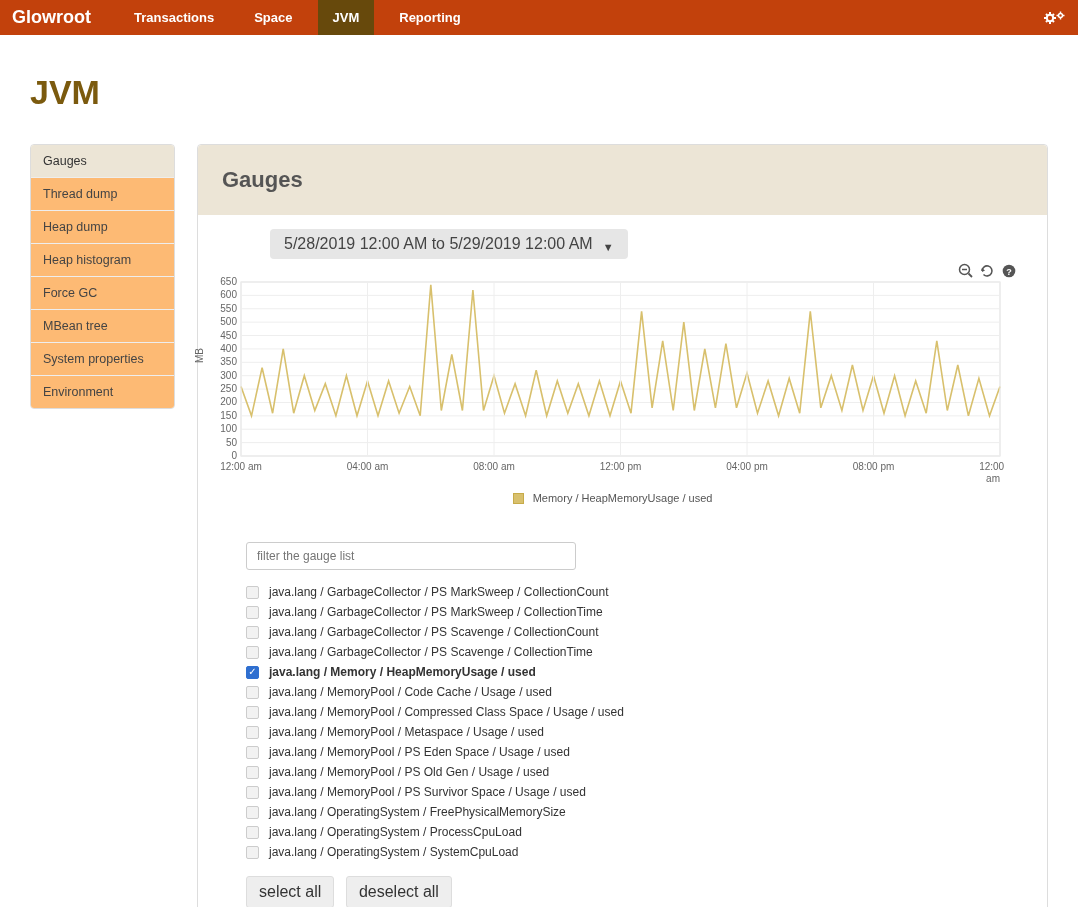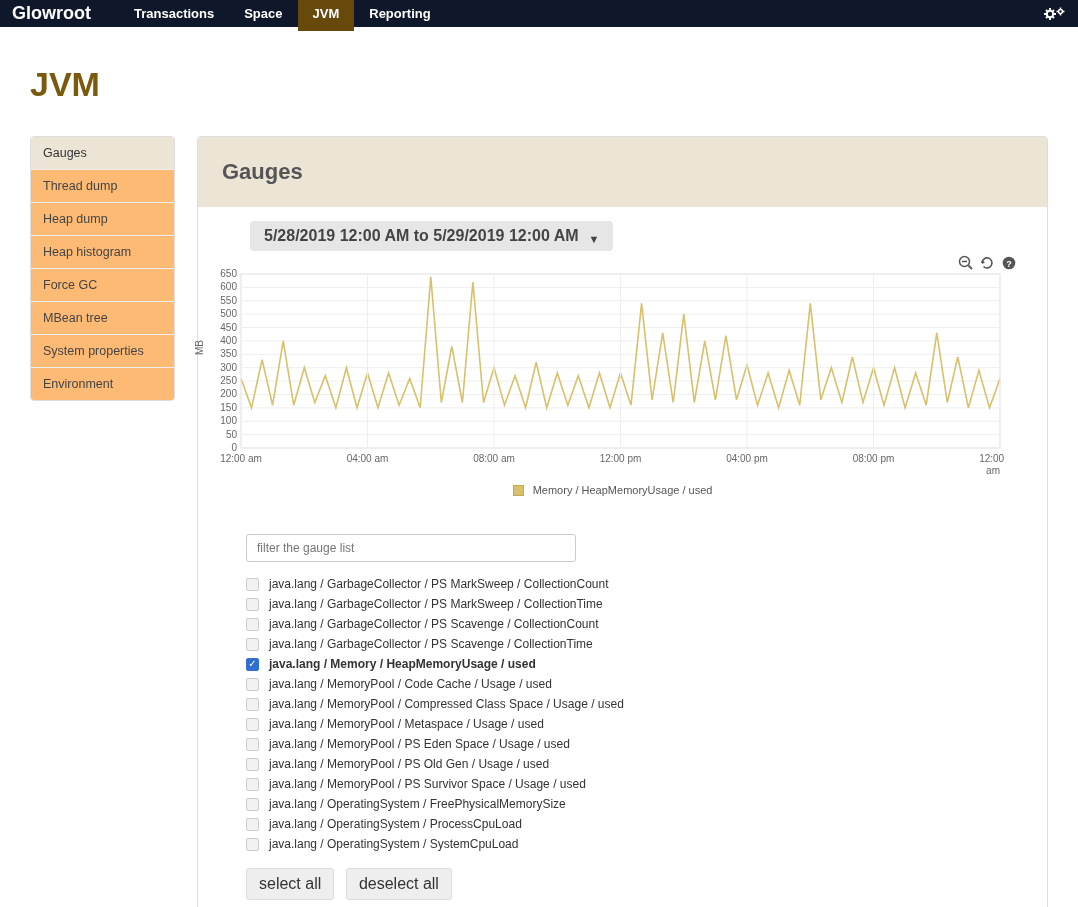--- a/index.html
+++ b/index.html
@@ -4,34 +4,34 @@
 <style>
   * { box-sizing: border-box; }
   body {
     margin: 0;
     font-family: "Helvetica Neue", Helvetica, Arial, sans-serif;
     font-size: 13px;
     color: #333;
     background: #fff;
   }
   .navbar {
-    background: #0f172a;
+    background: #c2410c;
     color: #fff;
     display: flex;
     align-items: center;
-    height: 27px;
+    height: 35px;
     padding: 0 12px;
   }
   .brand {
     font-weight: 700;
     font-size: 18px;
     margin-right: 28px;
     color: #fff;
   }
-  .nav-links { display: flex; align-items: center; }
+  .nav-links { display: flex; align-items: center; gap: 10px; }
   .nav-link {
     color: #fff;
     padding: 0 15px;
     line-height: 35px;
     font-size: 13px;
     font-weight: 600;
     cursor: pointer;
   }
   .nav-link.active { background: #67490c; }
   .nav-right { margin-left: auto; }
@@ -81,23 +81,23 @@
     border-top-left-radius: 4px;
     border-top-right-radius: 4px;
   }
   .panel-body { padding: 14px 28px 24px 8px; }
   .date-picker {
     display: inline-flex;
     align-items: flex-end;
     background: #e6e6e6;
     border-radius: 4px;
     padding: 6px 14px;
-    margin: 0 0 4px 44px;
+    margin: 0 0 4px 64px;
     font-size: 16px;
-    font-weight: 700;
+    font-weight: 400;
     color: #444;
     cursor: pointer;
   }
   .date-picker .caret { margin-left: 10px; font-size: 11px; }
   .chart-toolbar {
     text-align: right;
     padding-right: 2px;
   }
   .chart-toolbar span {
     display: inline-block;

